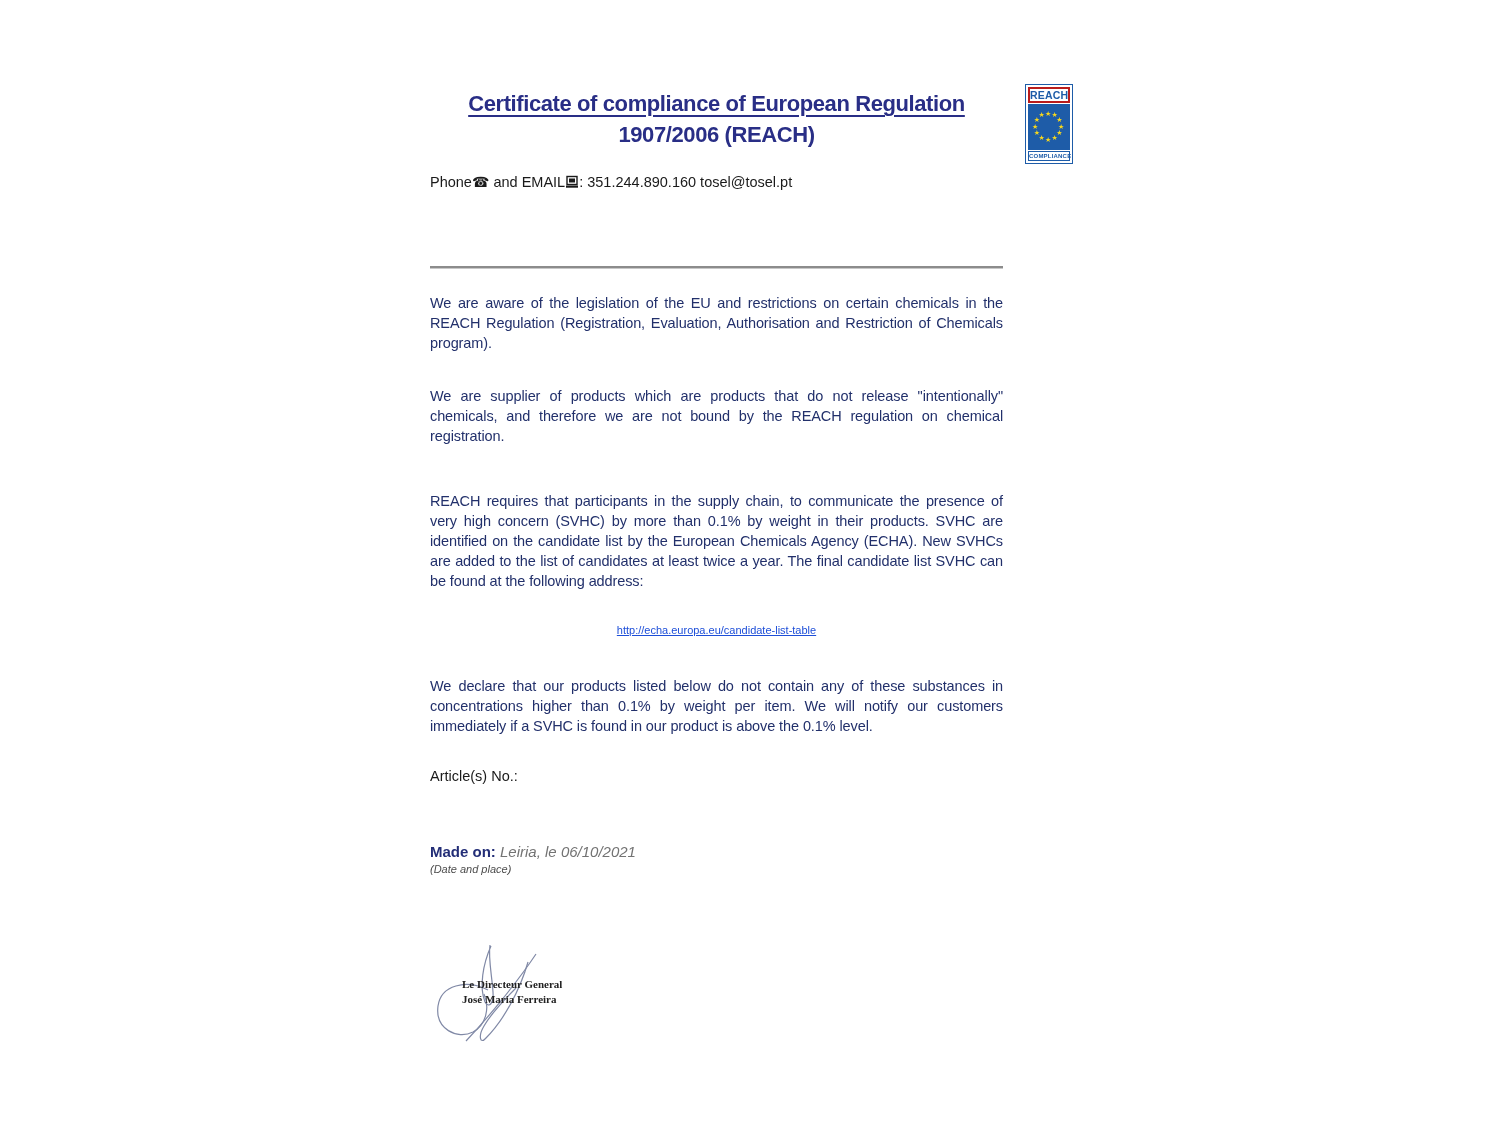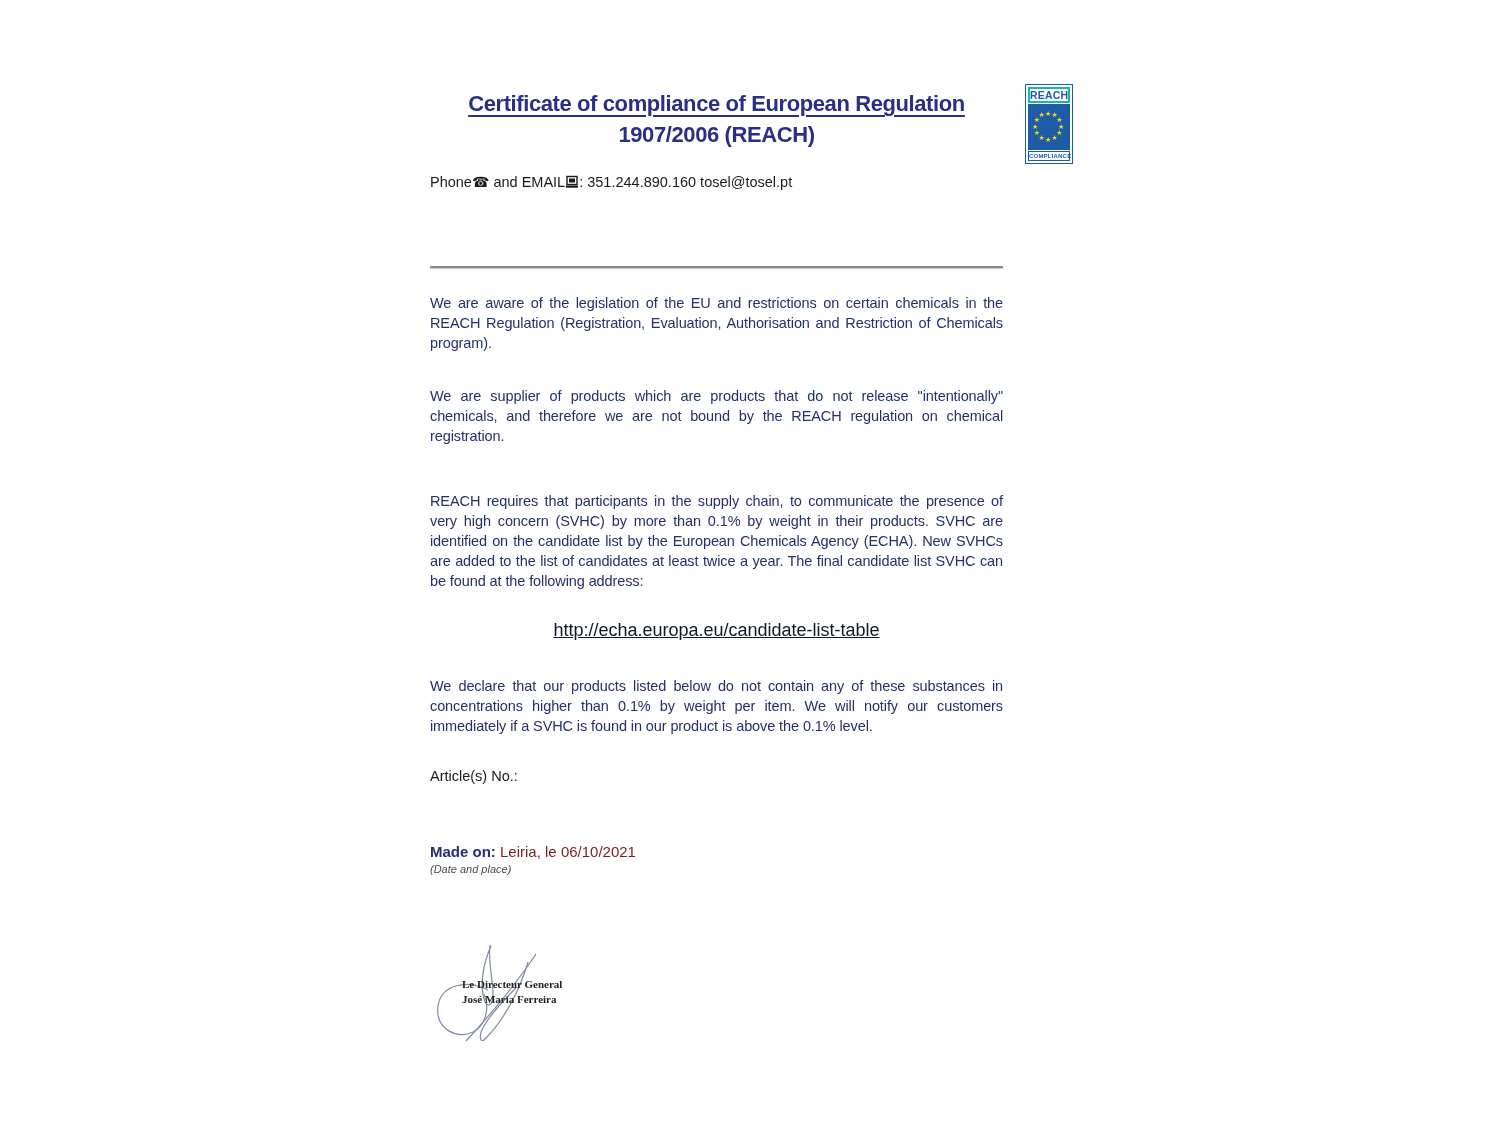--- a/index.html
+++ b/index.html
@@ -13,21 +13,21 @@
     overflow: hidden;
   }
   .col { position: absolute; left: 430px; width: 573px; }
 
   
   .title { top: 88px; text-align: center; color: #292e86; font-weight: bold; font-size: 22px; line-height: 31px; letter-spacing: -0.4px; }
   .title .u { text-decoration: underline; text-decoration-thickness: 2px; text-underline-offset: 4px; }
 
   
   .logo { position: absolute; left: 1025px; top: 84px; width: 48px; height: 80px; border: 1px solid #1e5ca8; background: #fff; padding: 2px; }
-  .logo-top { border: 2px solid #14b8a6; color: #1e5ca8; font-weight: bold; font-size: 10.5px; text-align: center; line-height: 12px; height: 16px; letter-spacing: 0.2px; }
+  .logo-top { border: 2px solid #b91c1c; color: #1e5ca8; font-weight: bold; font-size: 10.5px; text-align: center; line-height: 12px; height: 16px; letter-spacing: 0.2px; }
   .logo-mid { position: relative; margin-top: 1px; height: 46px; background: #1e5ca8; }
   .eu-star { position: absolute; color: #f8d81c; font-size: 7px; line-height: 7px; }
   .logo-bot { margin-top: 1px; border: 1px solid #1e5ca8; color: #1e5ca8; font-weight: bold; font-size: 6px; text-align: center; line-height: 8px; height: 10px; letter-spacing: 0.2px; }
 
   
   .supplier { top: 172px; color: #1a1a1a; font-size: 14.5px; line-height: 20px; }
   .supplier .bold-u { font-weight: bold; text-decoration: underline; text-decoration-thickness: 1.5px; }
   .supplier p { text-align: justify; }
   .glyph { font-size: 14px; }
   .computer-icon svg { vertical-align: -2px; }
@@ -35,29 +35,29 @@
   .rule { position: absolute; left: 430px; top: 266px; width: 573px; height: 3px; background: #8c8c8c; border-bottom: 1px solid #c8c8c8; }
 
   
   .body-par { color: #22306b; font-size: 14.5px; line-height: 20px; text-align: justify; letter-spacing: -0.1px; }
   .p1 { top: 293px; }
   .p2 { top: 386px; }
   .p3 { top: 491px; }
   .p4 { top: 676px; }
 
   .link-line { top: 620px; text-align: center; }
-  .link-line a { color: #0f172a; font-size: 18px; }
+  .link-line a { color: #1d4ed8; font-size: 11px; }
 
   .article { top: 768px; color: #1a1a1a; font-size: 14.5px; }
 
   
   .made-on { top: 843px; font-size: 15px; }
   .tech-mgr { top: 892px; font-size: 15px; }
   .navy-bold { color: #232e77; font-weight: bold; }
-  .italic-val { color: #7f1d1d; }
+  .italic-val { color: #737373; font-style: italic; }
   .caption { font-size: 11px; font-style: italic; color: #4d4d4d; margin-top: 3px; }
   .tech-mgr .caption { padding-left: 4px; }
 
   
   .signature { position: absolute; left: 428px; top: 942px; width: 145px; height: 115px; }
   .stamp { position: absolute; left: 462px; top: 977px; font-family: "Liberation Serif", serif; font-size: 11px; font-weight: 600; color: #222; line-height: 15px; white-space: nowrap; }
 </style>
 </head>
 <body>
 

